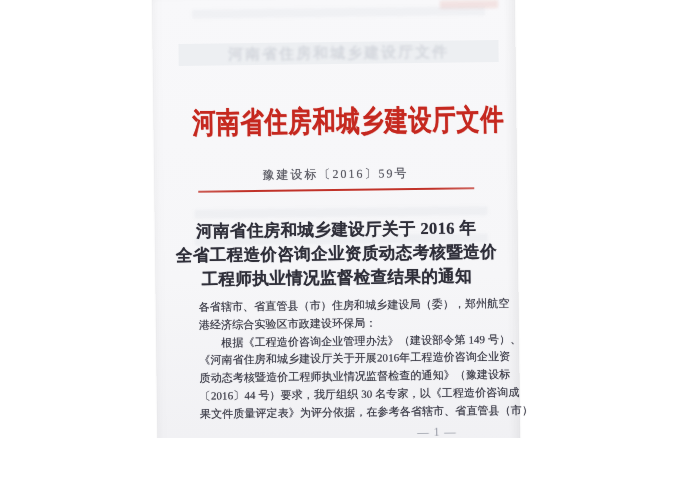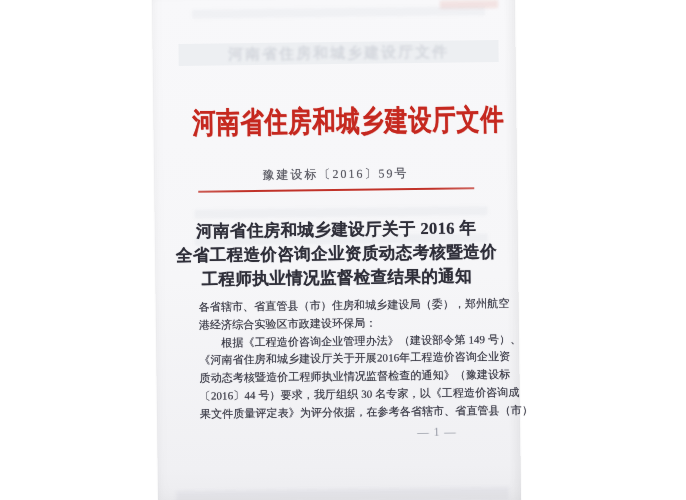--- a/index.html
+++ b/index.html
@@ -2,21 +2,21 @@
 <html><head>
 <meta charset="utf-8">
 <style>
   :root{
     --red:#c5281f;
     --ink:#3f3f4a;
   }
   html,body{margin:0;padding:0;}
   .canvas{
     position:relative;
-    width:686px;height:500px;
+    width:686px;height:438px;
     background:#ffffff;
     overflow:hidden;
     font-family:"Liberation Serif","DejaVu Serif",serif;
   }
   .paper{
     position:absolute;
     left:155px;top:-6px;
     width:363px;height:514px;
     background:linear-gradient(180deg,#f8f8fa 0%,#f6f6f8 55%,#f0f0f3 92%,#ebebee 100%);
     transform:rotate(-0.7deg);

